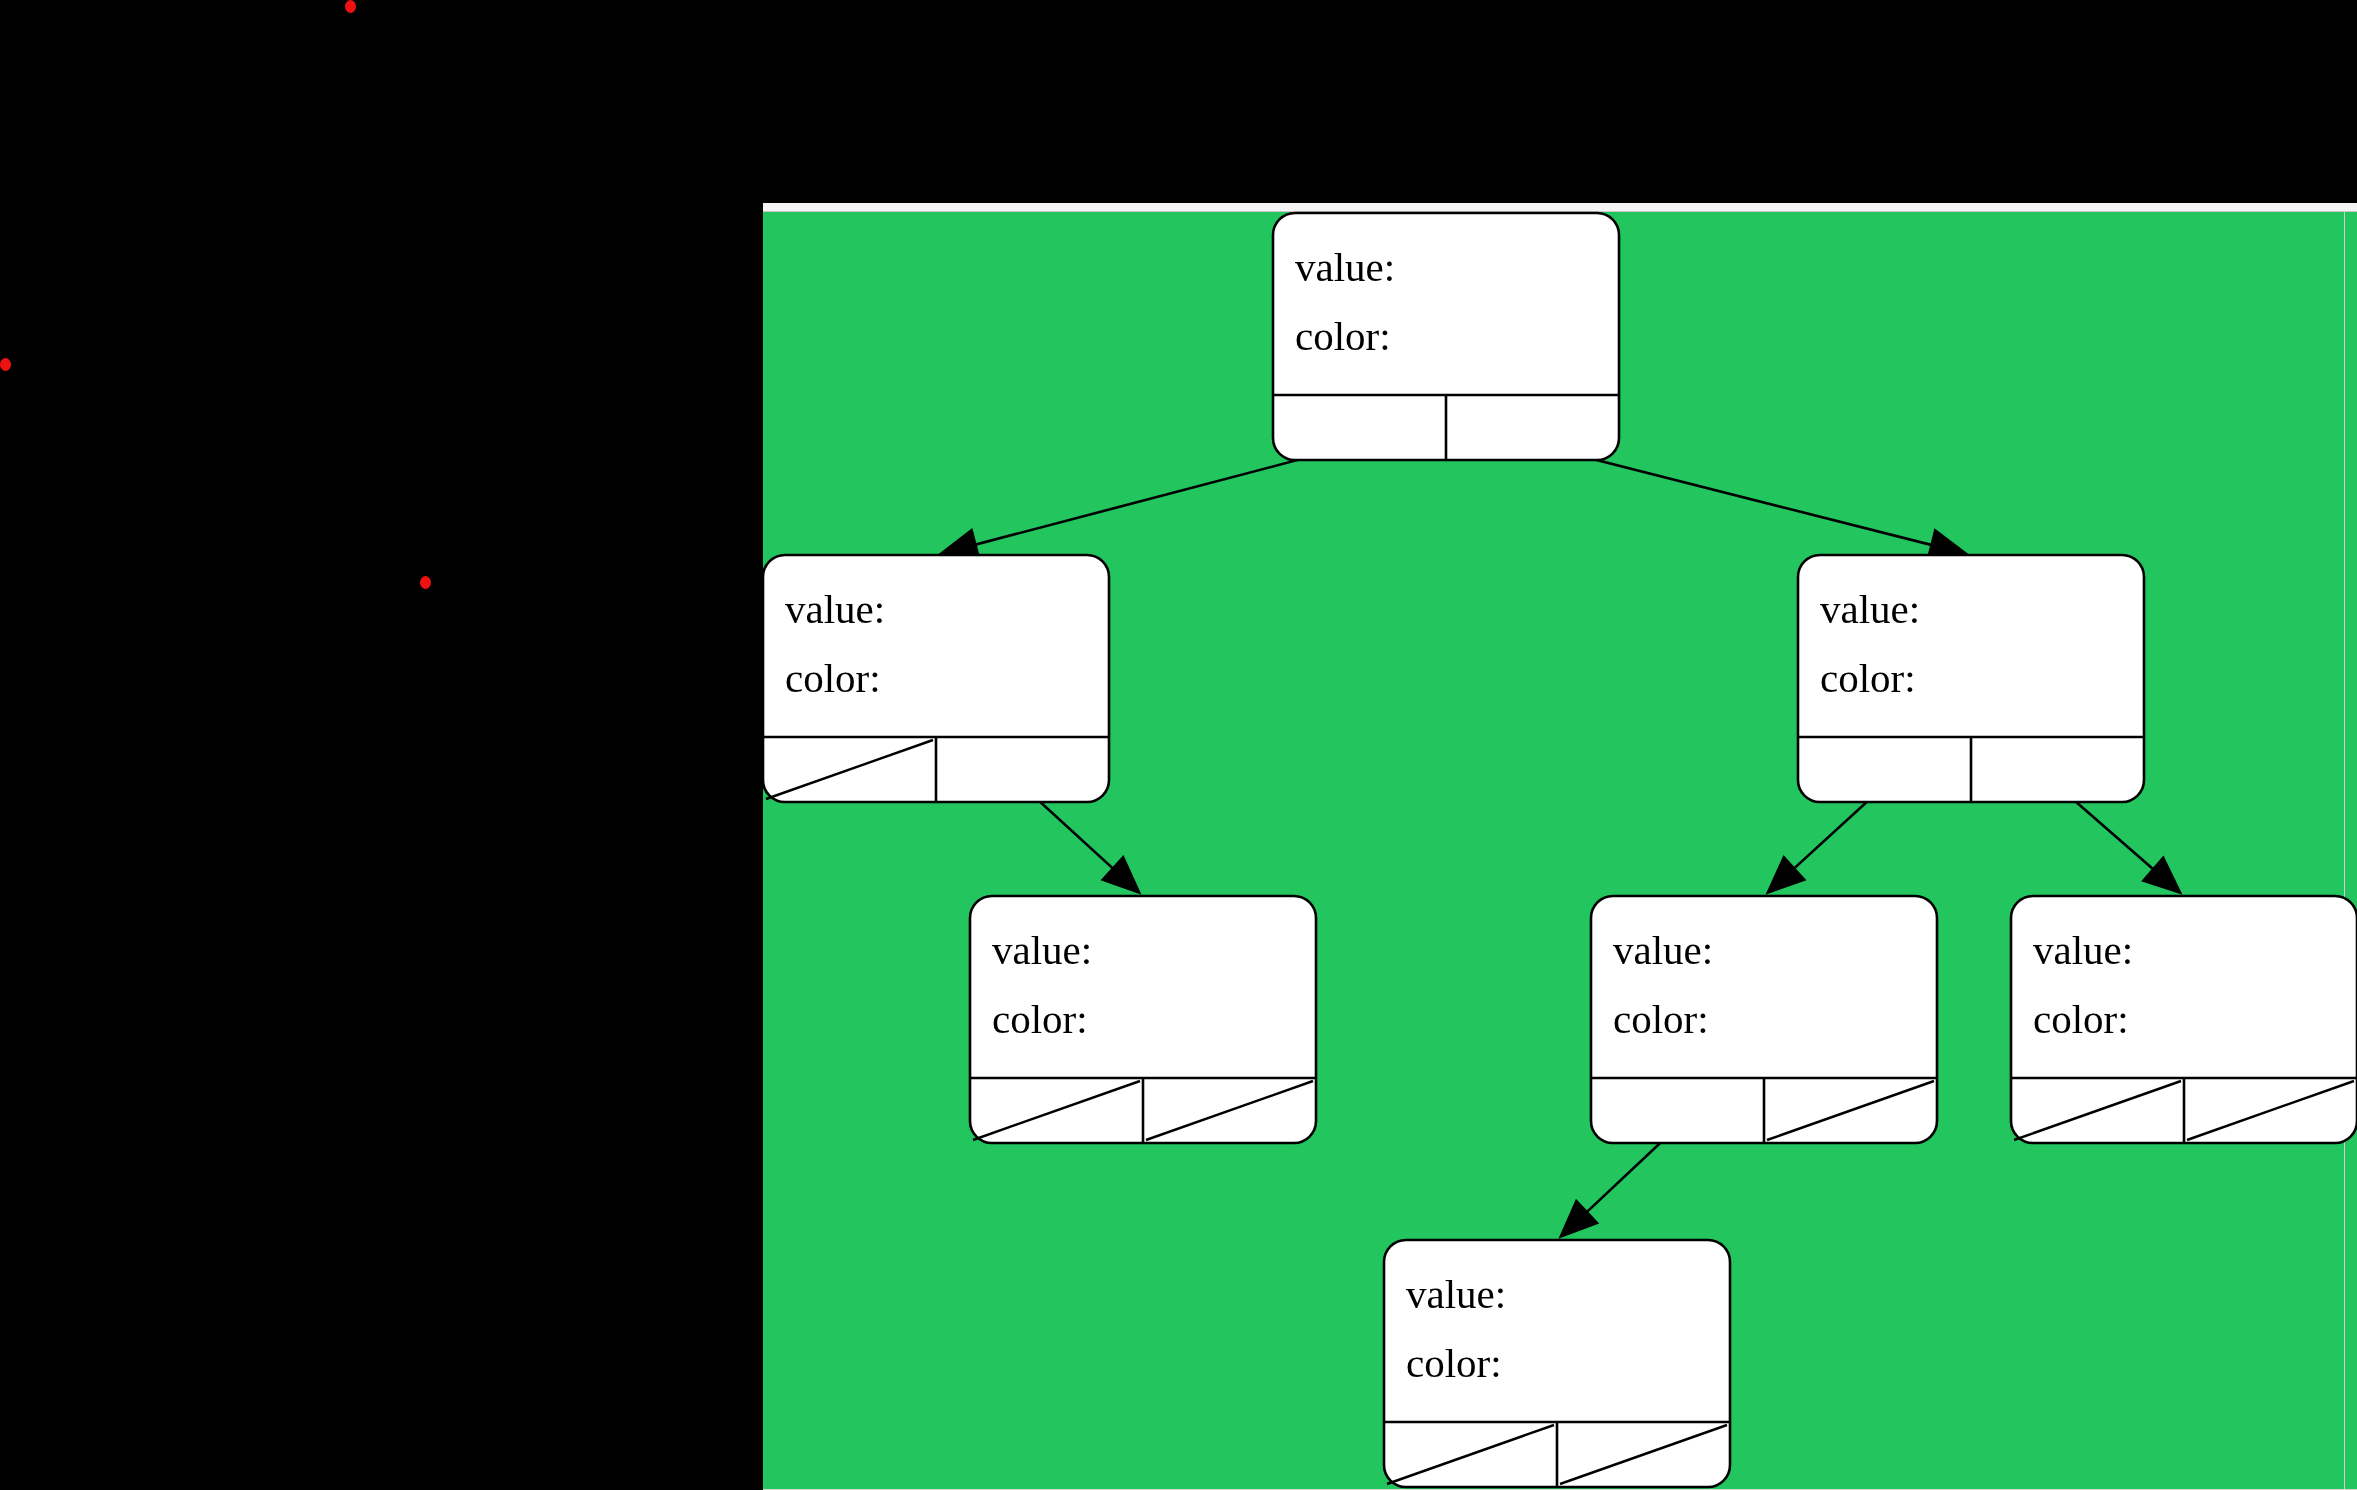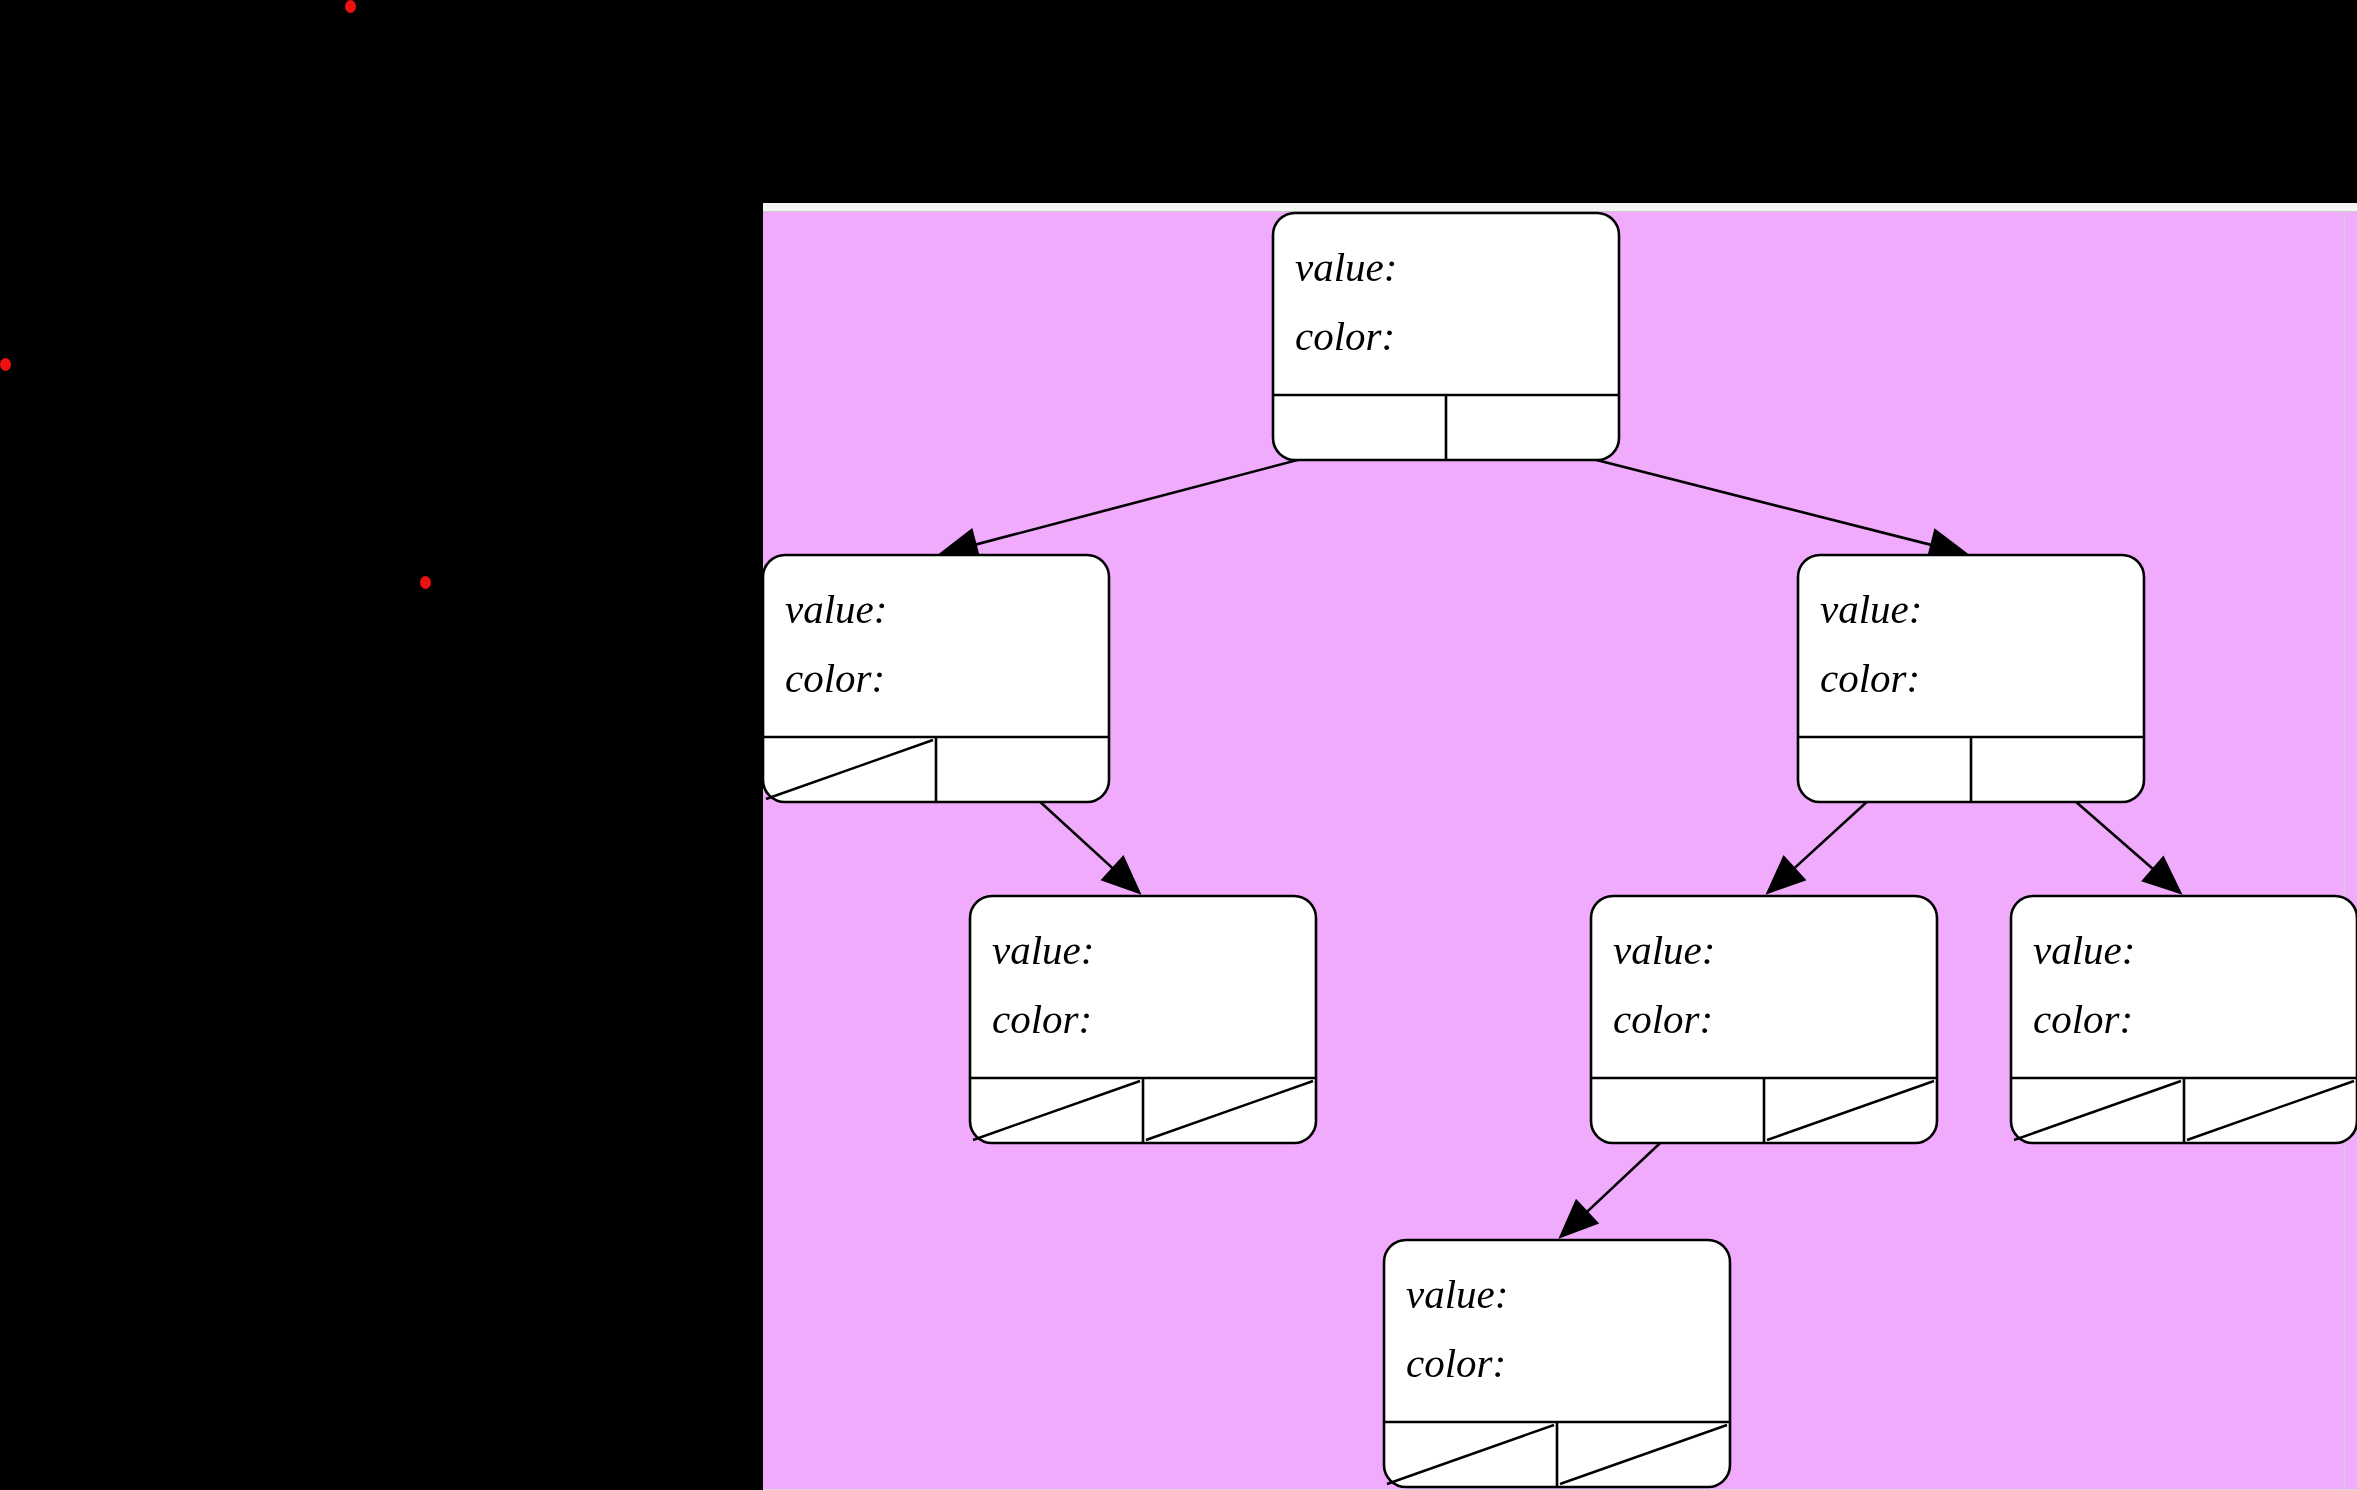--- a/index.html
+++ b/index.html
@@ -32,23 +32,22 @@
     height: 13px;
   }
 
   
   #panel {
     position: absolute;
     left: 763px;
     top: 203px;
     width: 1594px;
     height: 1287px;
-    background: #f0abfc;
+    background: #22c55e;
     overflow: hidden;
-    font-style: italic;
   }
   #panel-topbar {
     position: absolute;
     left: 0;
     top: 0;
     width: 100%;
     height: 9px;
     background: #f4f4f4;
     border-bottom: 1px solid #c9c9c9;
     box-sizing: border-box;

